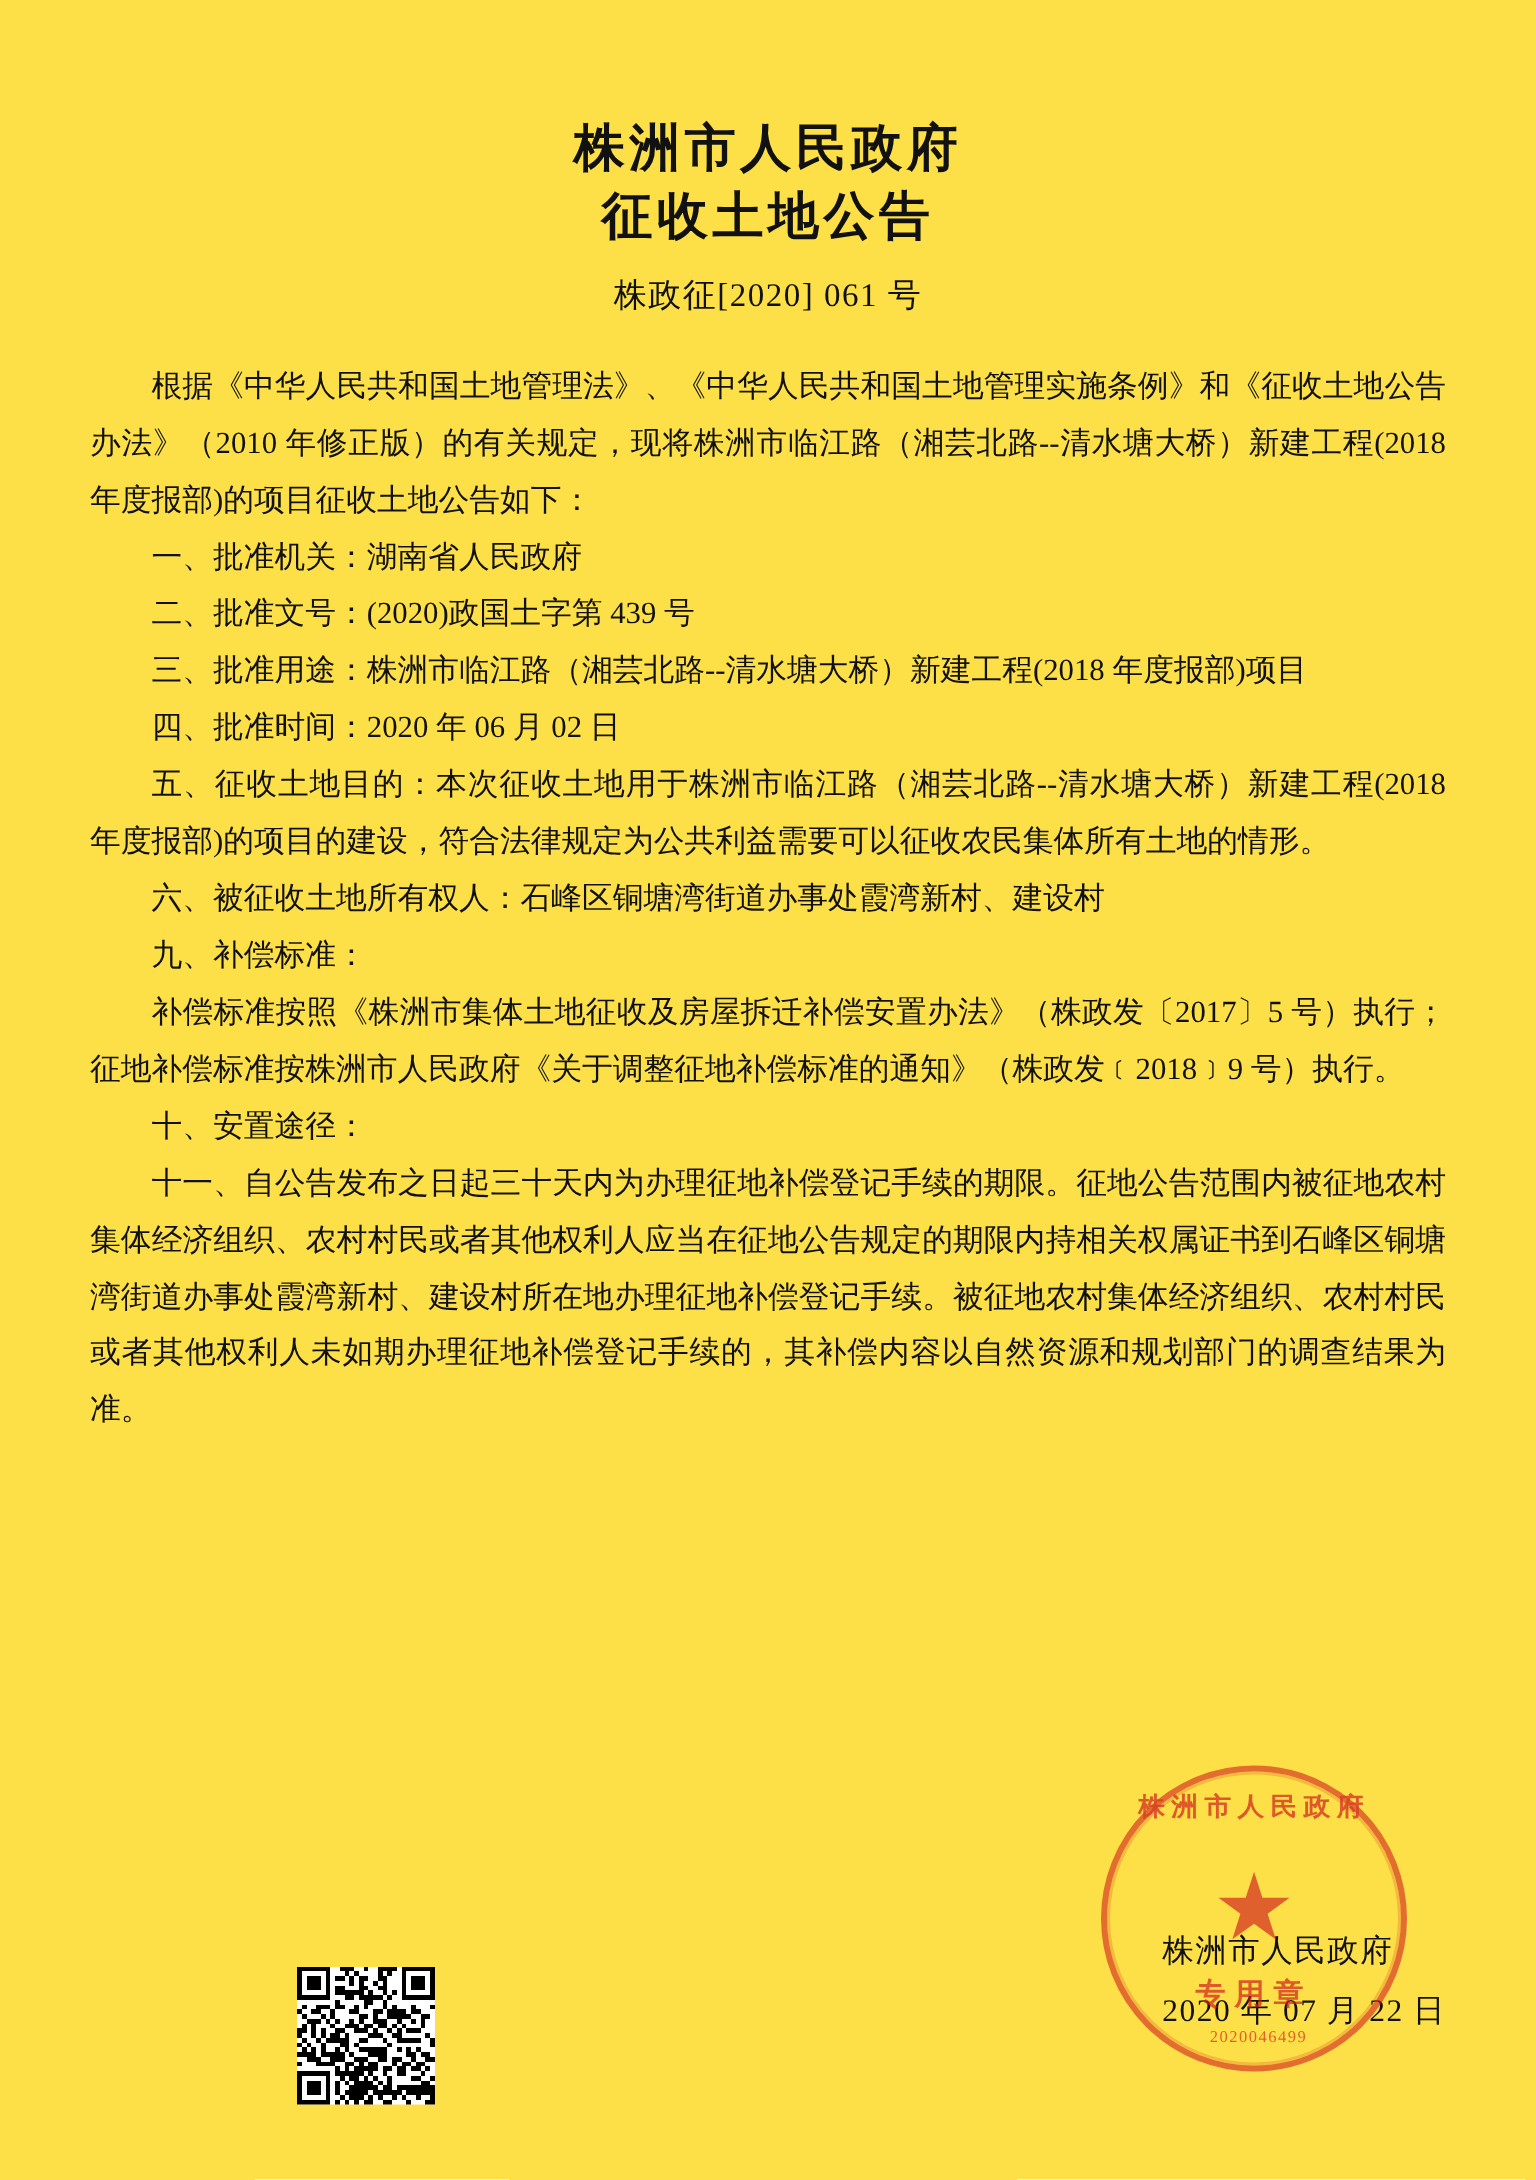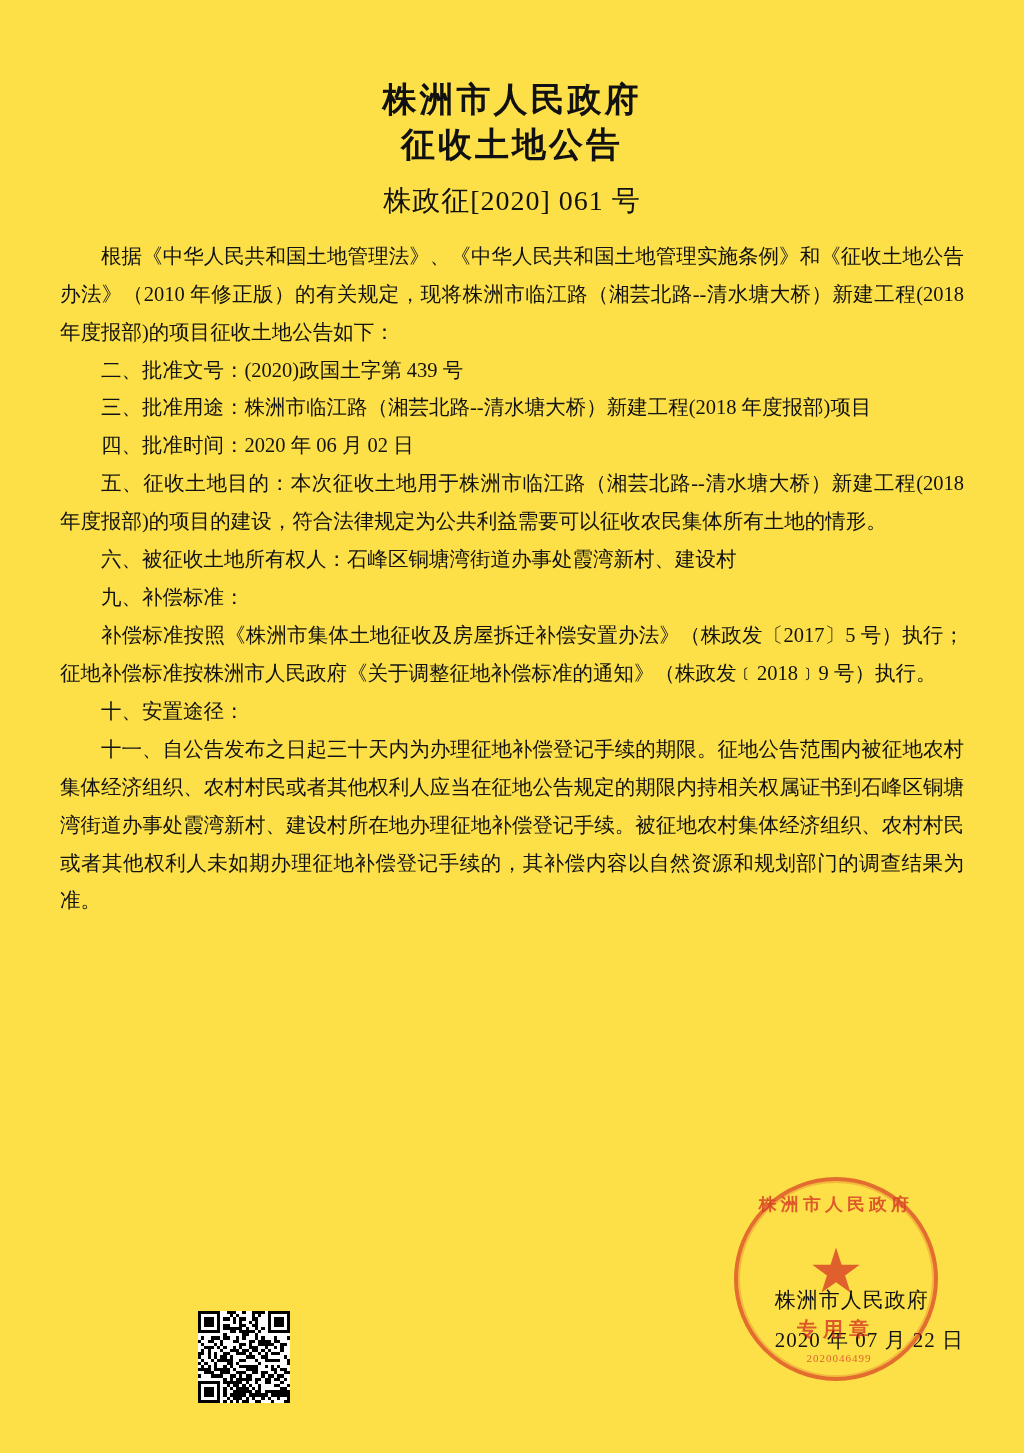--- a/index.html
+++ b/index.html
@@ -33,26 +33,26 @@
   }
   .title-line {
     font-size: 34px;
     font-weight: bold;
     letter-spacing: 3px;
     line-height: 1.32;
     font-family: "Liberation Serif", "DejaVu Serif", serif;
   }
   .doc-number {
     text-align: center;
-    font-size: 28px;
+    font-size: 22px;
     margin-top: 14px;
     letter-spacing: 1px;
   }
   .body-text {
-    margin-top: 18px;
+    margin-top: 28px;
     font-size: 20.5px;
     line-height: 1.85;
     text-align: justify;
     text-justify: inter-ideograph;
   }
   p.para {
     margin: 0;
     text-indent: 2em;
     text-align: justify;
   }
@@ -141,20 +141,21 @@
 
     <div class="title-block">
       <div class="title-line">株洲市人民政府</div>
       <div class="title-line">征收土地公告</div>
     </div>
 
     <div class="doc-number">株政征[2020] 061 号</div>
 
     <div class="body-text">
       <p class="para">根据《中华人民共和国土地管理法》、《中华人民共和国土地管理实施条例》和《征收土地公告办法》（2010 年修正版）的有关规定，现将株洲市临江路（湘芸北路--清水塘大桥）新建工程(2018 年度报部)的项目征收土地公告如下：</p>
+      <p class="para">一、批准机关：湖南省人民政府</p>
       <p class="para">二、批准文号：(2020)政国土字第 439 号</p>
       <p class="para">三、批准用途：株洲市临江路（湘芸北路--清水塘大桥）新建工程(2018 年度报部)项目</p>
       <p class="para">四、批准时间：2020 年 06 月 02 日</p>
       <p class="para">五、征收土地目的：本次征收土地用于株洲市临江路（湘芸北路--清水塘大桥）新建工程(2018 年度报部)的项目的建设，符合法律规定为公共利益需要可以征收农民集体所有土地的情形。</p>
       <p class="para">六、被征收土地所有权人：石峰区铜塘湾街道办事处霞湾新村、建设村</p>
       <p class="para">九、补偿标准：</p>
       <p class="para">补偿标准按照《株洲市集体土地征收及房屋拆迁补偿安置办法》（株政发〔2017〕5 号）执行；征地补偿标准按株洲市人民政府《关于调整征地补偿标准的通知》（株政发﹝2018﹞9 号）执行。</p>
       <p class="para">十、安置途径：</p>
       <p class="para">十一、自公告发布之日起三十天内为办理征地补偿登记手续的期限。征地公告范围内被征地农村集体经济组织、农村村民或者其他权利人应当在征地公告规定的期限内持相关权属证书到石峰区铜塘湾街道办事处霞湾新村、建设村所在地办理征地补偿登记手续。被征地农村集体经济组织、农村村民或者其他权利人未如期办理征地补偿登记手续的，其补偿内容以自然资源和规划部门的调查结果为准。</p>
     </div>

